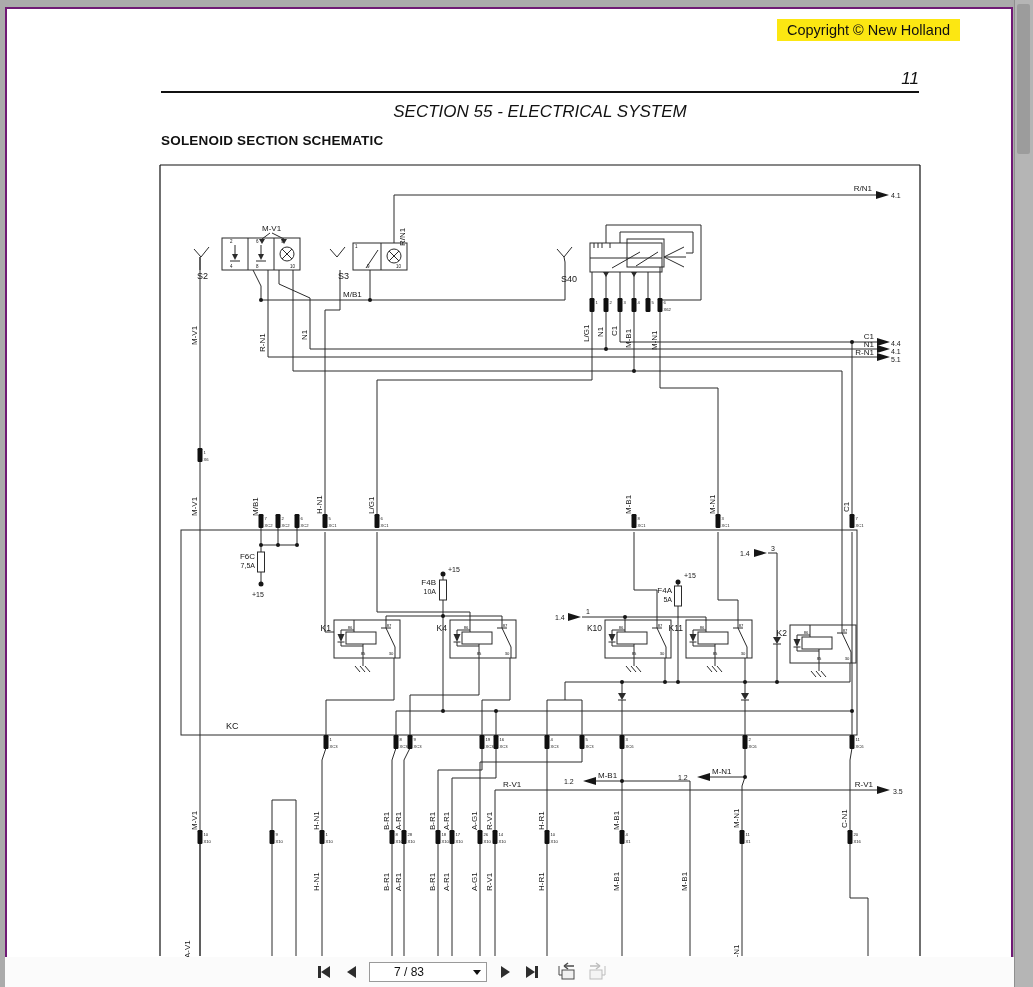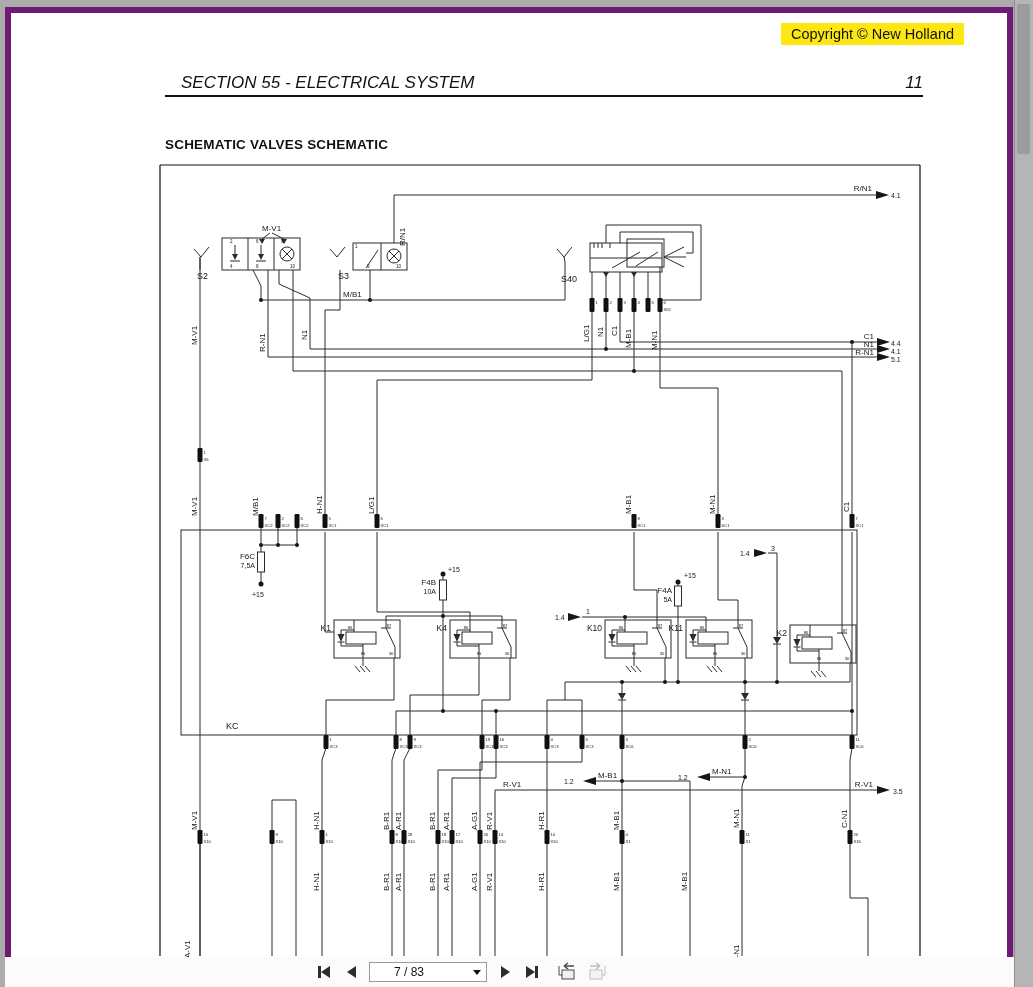--- a/index.html
+++ b/index.html
@@ -1,20 +1,20 @@
 <!DOCTYPE html>
 <html><head>
 <meta charset="utf-8">
 <style>
   html,body{margin:0;padding:0;}
   body{width:1033px;height:987px;background:#ababab;font-family:"Liberation Sans",sans-serif;position:relative;overflow:hidden;}
-  .page{position:absolute;left:5px;top:7px;width:1008px;height:980px;background:#ffffff;border:6px solid #701a75;box-sizing:border-box;}
+  .page{position:absolute;left:5px;top:7px;width:1008px;height:980px;background:#ffffff;border:2px solid #701a75;box-sizing:border-box;}
   .copyright{position:absolute;left:770px;top:10px;background:#fce712;color:#111;font-size:14.5px;padding:3px 10px;white-space:nowrap;}
   .header-row{position:absolute;left:154px;top:60px;width:758px;height:24px;}
-  .section-title{position:absolute;left:16px;right:0;text-align:left;font-style:italic;font-size:17px;color:#111;}
+  .section-title{position:absolute;left:0;right:0;text-align:center;font-style:italic;font-size:17px;color:#111;margin-top:33px;}
   .page-number{position:absolute;right:0;top:0;font-style:italic;font-size:17px;color:#111;}
   .rule{position:absolute;left:154px;top:82px;width:758px;height:2px;background:#111;}
   .doc-heading{position:absolute;left:154px;top:124px;font-weight:bold;font-size:13.5px;color:#111;letter-spacing:.2px;}
   #schematic{position:absolute;left:0;top:0;width:1033px;height:987px;z-index:2;}
   #schematic text{fill:#161616;}
   .scrollbar{position:absolute;right:0;top:0;width:18px;height:987px;background:#b5b5b5;border-left:1px solid #8f8f8f;z-index:4;}
   .scroll-thumb{position:absolute;left:2px;top:4px;width:13px;height:150px;background:#9c9c9c;border-radius:2px;}
   .toolbar{position:absolute;left:5px;bottom:0;width:1009px;height:30px;background:#fbfbfb;z-index:5;display:flex;align-items:center;}
   .toolbar-inner{display:flex;align-items:center;gap:9px;margin-left:310px;}
   .navbtn{display:flex;align-items:center;justify-content:center;width:18px;height:20px;cursor:pointer;background:none;border:none;padding:0;}
@@ -30,21 +30,21 @@
 </head>
 <body>
 
 <div class="page">
   <div class="copyright">Copyright © New Holland</div>
   <div class="header-row">
     <div class="section-title">SECTION 55 - ELECTRICAL SYSTEM</div>
     <div class="page-number">11</div>
   </div>
   <div class="rule"></div>
-  <div class="doc-heading">SCHEMATIC VALVES SCHEMATIC</div>
+  <div class="doc-heading">SOLENOID SECTION SCHEMATIC</div>
 </div>
 
 <svg id="schematic" viewBox="0 0 1033 987" font-family="Liberation Sans, sans-serif">
   <defs>
     <g id="relay" fill="none" stroke="#2b2b2b" stroke-width="1">
       <rect x="0" y="0" width="66" height="38"></rect>
       <path d="M20,0 V12 M7,10 H20 M7,10 V14 M3.5,22 H10.5 M7,22 V26 M7,26 H29 M29,24 V38 M52,0 V8 M47,8 H57 M52,8 L61,27 M61,27 V38"></path>
       <polygon points="3.5,14 10.5,14 7,22" fill="#2b2b2b" stroke="none"></polygon>
       <rect x="12" y="12" width="30" height="12"></rect>
     </g>

